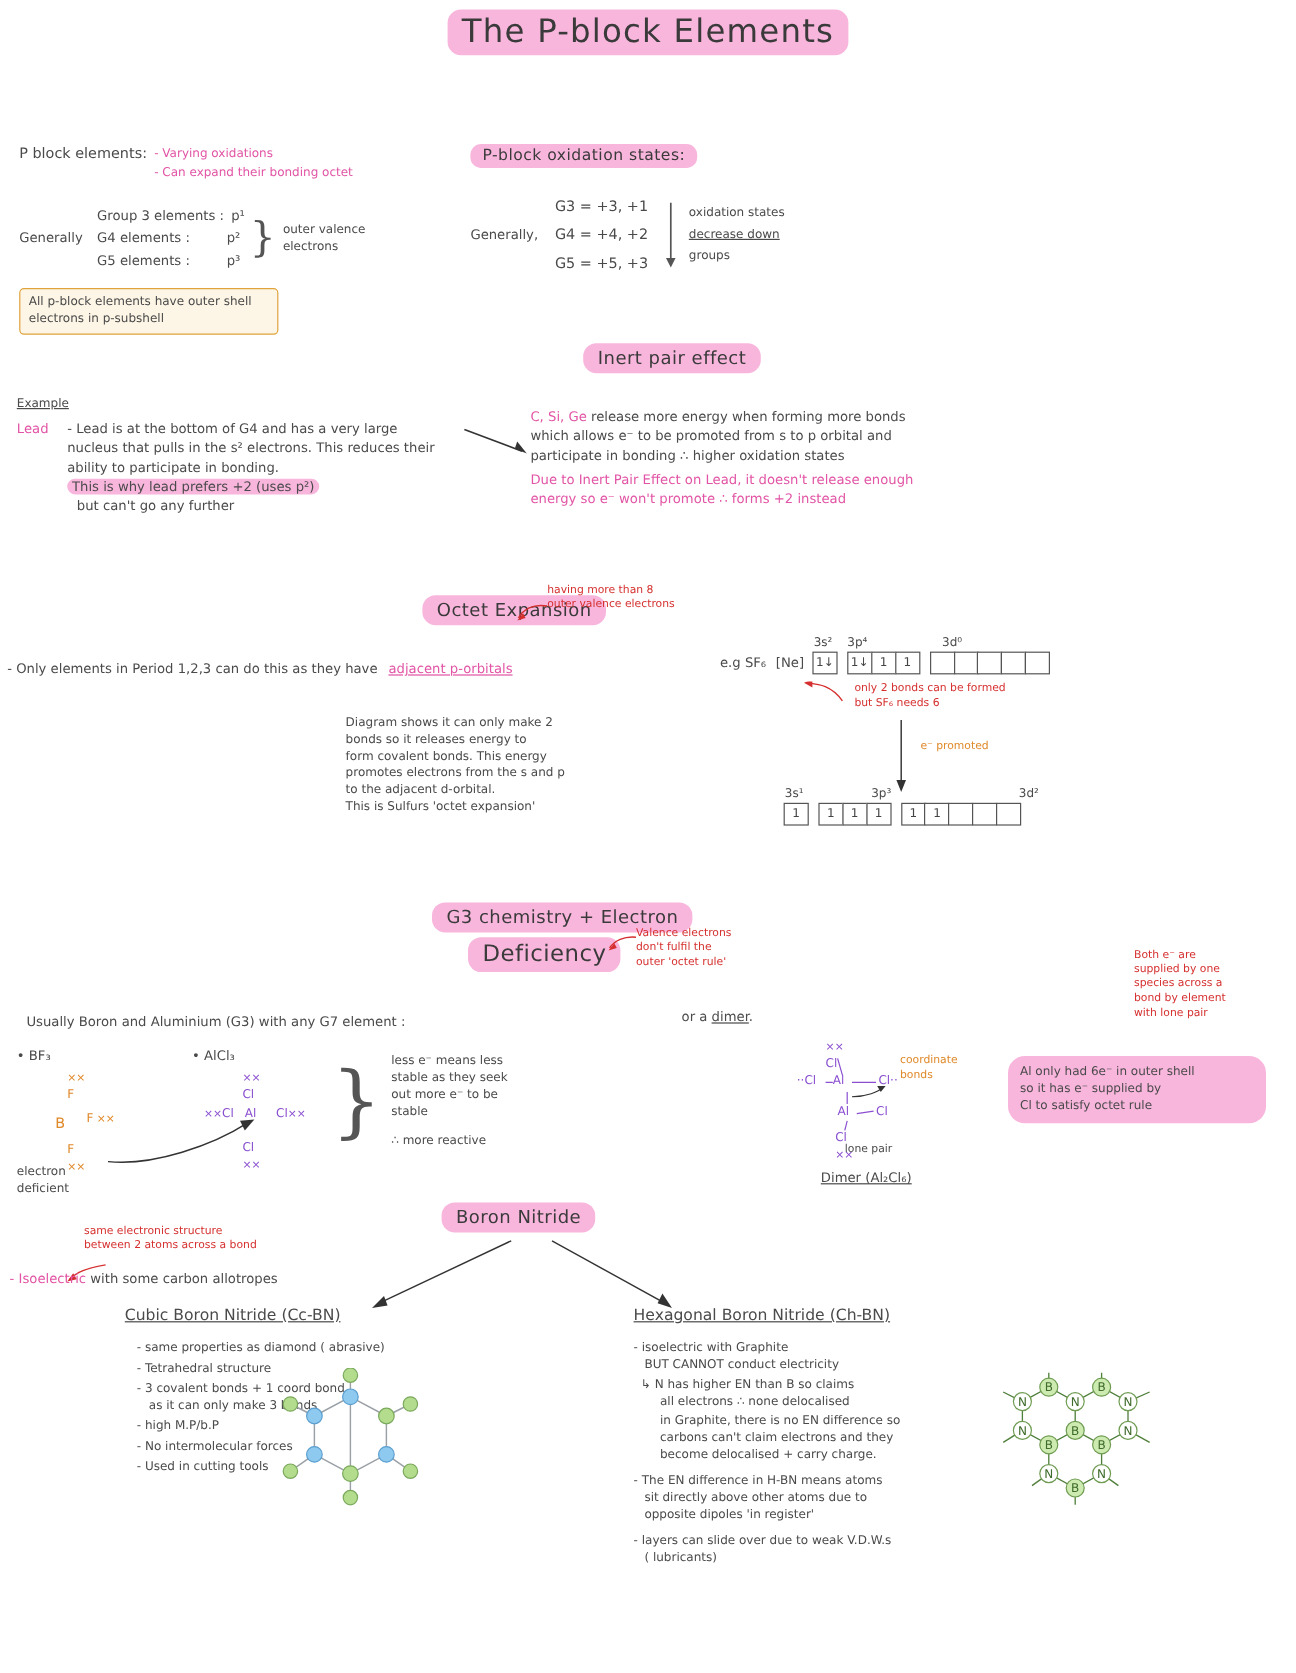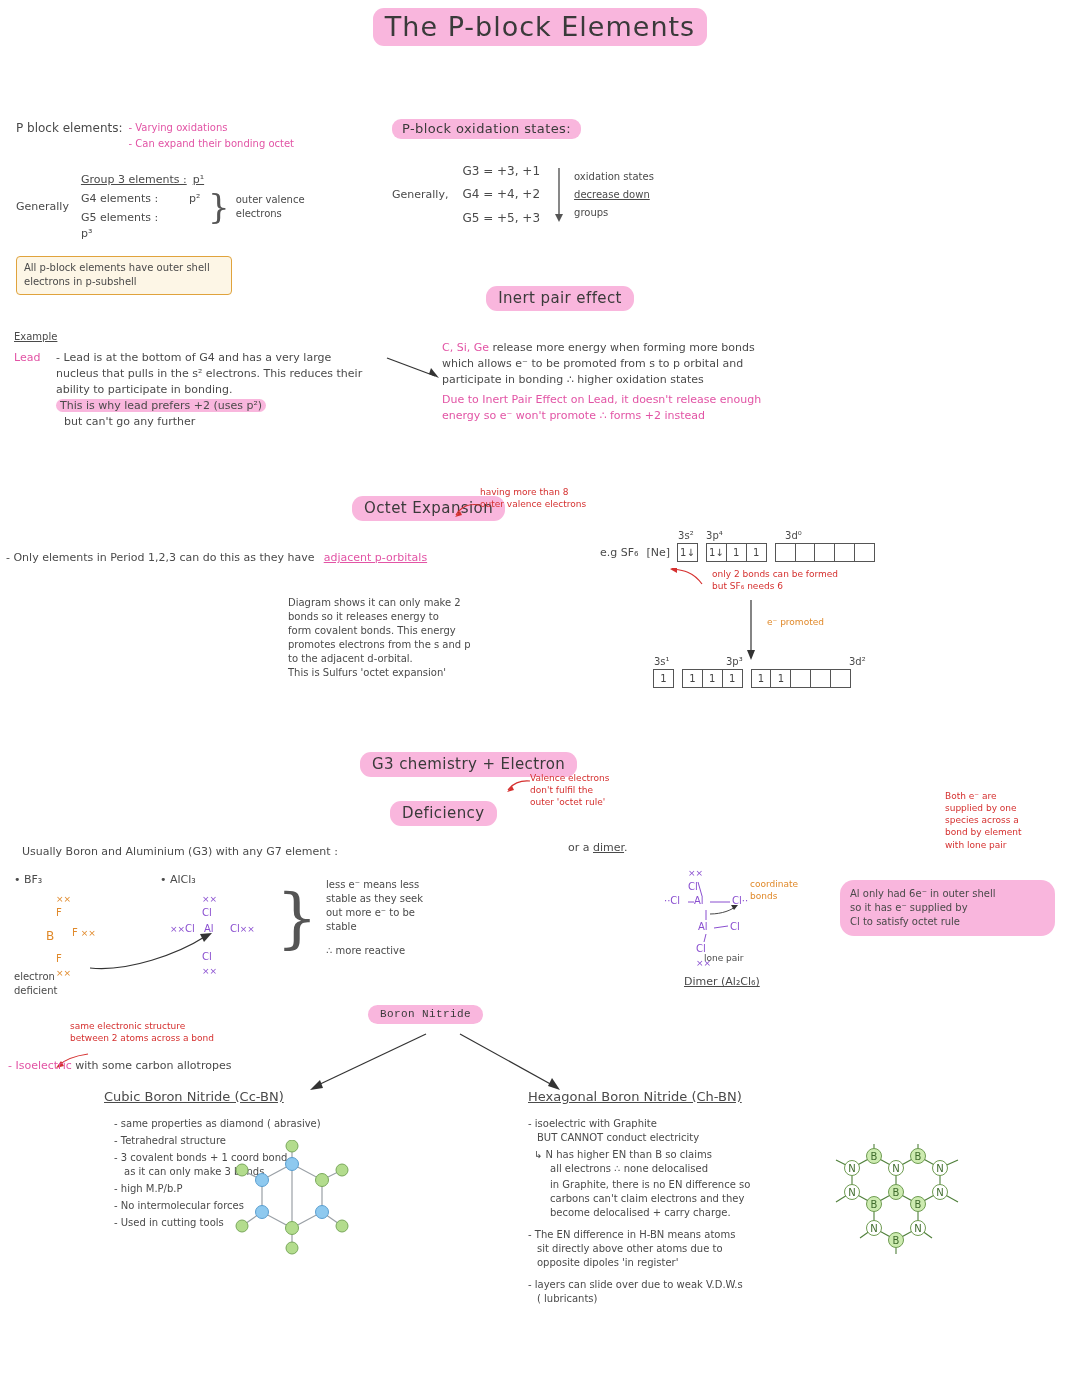--- a/index.html
+++ b/index.html
@@ -68,29 +68,29 @@
     <span style="font-size:12px;">P block elements:</span>
     <span style="margin-left:6px;">
       <span class="pink hw-sm">- Varying oxidations</span><br>
       <span class="pink hw-sm">- Can expand their bonding octet</span>
     </span>
   </div>
 
   <div class="hw" style="margin-top:20px;display:flex;align-items:center;">
     <span>Generally</span>
     <span style="margin-left:12px;">
-      <div style="display:flex;text-decoration:underline;">
+      <div style="display:flex;">
           <span>Group 3 elements :</span>
           <span style="margin-left:6px;">p¹</span>
         </div>
       <div style="display:flex;margin-top:3px;">
           <span style="width:108px;">G4 elements :</span>
           <span>p²</span>
         </div>
-      <div style="display:flex;margin-top:3px;flex-direction:column;">
+      <div style="display:flex;margin-top:3px;">
           <span style="width:108px;">G5 elements :</span>
           <span>p³</span>
         </div>
     </span>
     <span class="brace" style="margin-left:4px;">}</span>
     <span class="hw-sm" style="margin-left:6px;">
       <div>outer valence</div>
       <div>electrons</div>
     </span>
   </div>
@@ -155,21 +155,21 @@
   </div>
   <div class="hw pink" style="margin-top:4px;">
     <div>Due to Inert Pair Effect on Lead, it doesn't release enough</div>
     <div>energy so e⁻ won't promote ∴ forms +2 instead</div>
   </div>
 </div>
 
 <div class="sec" style="left:352px;top:496px;">
   <span class="chip" style="font-size:15px;">Octet Expansion</span>
 </div>
-<div class="sec" style="left:480px;top:486px;">
+<div class="sec" style="left:456px;top:486px;">
   <svg width="28" height="16" style="position:absolute;left:-26px;top:16px;">
     <path d="M26,3 C14,1 6,6 2,13" stroke="#d5302f" fill="none" stroke-width="1.2"></path>
     <polygon points="1,15 6,9 8,13" fill="#d5302f"></polygon>
   </svg>
   <div class="hw hw-xs red">
     <div>having more than 8</div>
     <div>outer valence electrons</div>
   </div>
 </div>
 
@@ -258,21 +258,21 @@
       <div class="obox"></div>
       <div class="obox"></div>
       <div class="obox"></div>
     </div>
   </div>
 </div>
 
 <div class="sec" style="left:360px;top:752px;">
   <span class="chip" style="font-size:15px;">G3 chemistry + Electron</span>
   <div style="margin-top:4px;margin-left:30px;">
-    <span class="chip" style="font-size:15px;margin-top:20px;">Deficiency</span>
+    <span class="chip" style="font-size:19px;">Deficiency</span>
   </div>
 </div>
 <div class="sec" style="left:530px;top:772px;">
   <svg width="26" height="18" style="position:absolute;left:-24px;top:6px;">
     <path d="M24,3 C14,2 6,6 2,12" stroke="#d5302f" fill="none" stroke-width="1.2"></path>
     <polygon points="1,14 6,8 8,12" fill="#d5302f"></polygon>
   </svg>
   <div class="hw hw-xs red">
     <div>Valence electrons</div>
     <div>don't fulfil the</div>
@@ -371,21 +371,21 @@
 
 <div class="sec" style="left:840px;top:880px;width:215px;">
   <div style="background:#f9b6dd;border-radius:14px;padding:7px 10px;" class="hw hw-sm">
     <div>Al only had 6e⁻ in outer shell</div>
     <div>so it has e⁻ supplied by</div>
     <div>Cl to satisfy octet rule</div>
   </div>
 </div>
 
 <div class="sec" style="left:368px;top:1002px;">
-  <span class="chip" style="font-size:11px;font-family:Liberation Mono, monospace;">Boron Nitride</span>
+  <span class="chip" style="font-size:15px;">Boron Nitride</span>
 </div>
 
 <div class="sec" style="left:70px;top:1020px;width:220px;">
   <div class="hw hw-xs red">
     <div>same electronic structure</div>
     <div>between 2 atoms across a bond</div>
   </div>
   <svg width="40" height="18" style="position:absolute;left:-16px;top:32px;">
     <path d="M34,2 C20,4 10,8 4,14" stroke="#d5302f" fill="none" stroke-width="1.1"></path>
     <polygon points="2,16 7,9 10,14" fill="#d5302f"></polygon>

